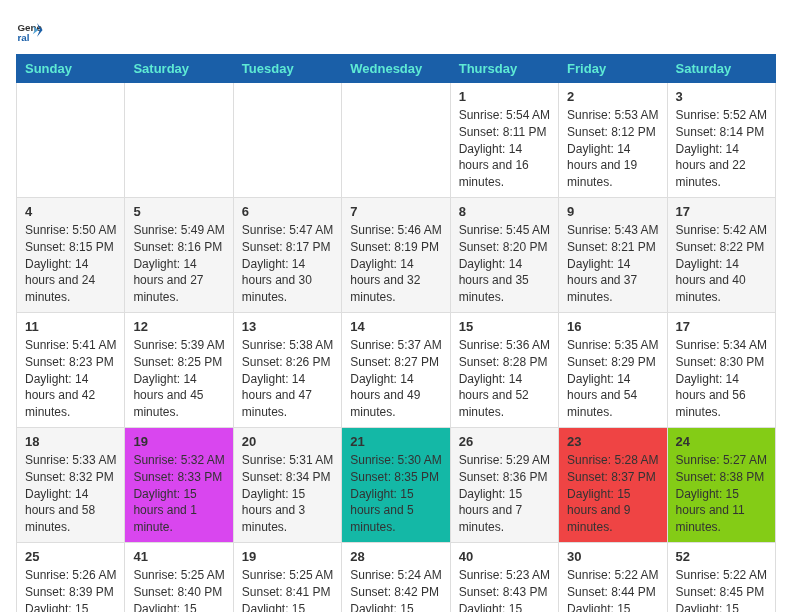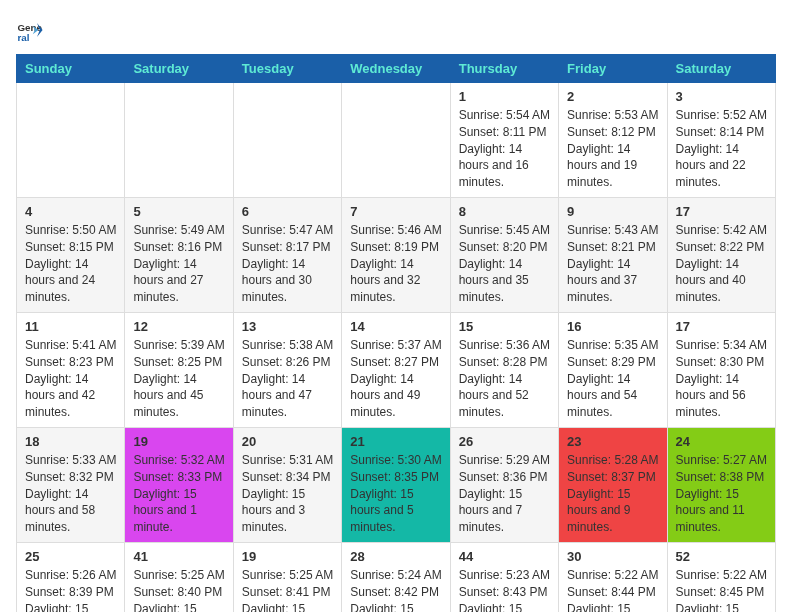--- a/index.html
+++ b/index.html
@@ -233,21 +233,21 @@
         </td>
         <td>
           <span class="day-number">19</span>
           <div class="day-info">Sunrise: 5:25 AM<br>Sunset: 8:41 PM<br>Daylight: 15 hours and 16 minutes.</div>
         </td>
         <td>
           <span class="day-number">28</span>
           <div class="day-info">Sunrise: 5:24 AM<br>Sunset: 8:42 PM<br>Daylight: 15 hours and 18 minutes.</div>
         </td>
         <td>
-          <span class="day-number">44</span>
+          <span class="day-number">40</span>
           <div class="day-info">Sunrise: 5:23 AM<br>Sunset: 8:43 PM<br>Daylight: 15 hours and 19 minutes.</div>
         </td>
         <td>
           <span class="day-number">30</span>
           <div class="day-info">Sunrise: 5:22 AM<br>Sunset: 8:44 PM<br>Daylight: 15 hours and 21 minutes.</div>
         </td>
         <td>
           <span class="day-number">52</span>
           <div class="day-info">Sunrise: 5:22 AM<br>Sunset: 8:45 PM<br>Daylight: 15 hours and 22 minutes.</div>
         </td>

